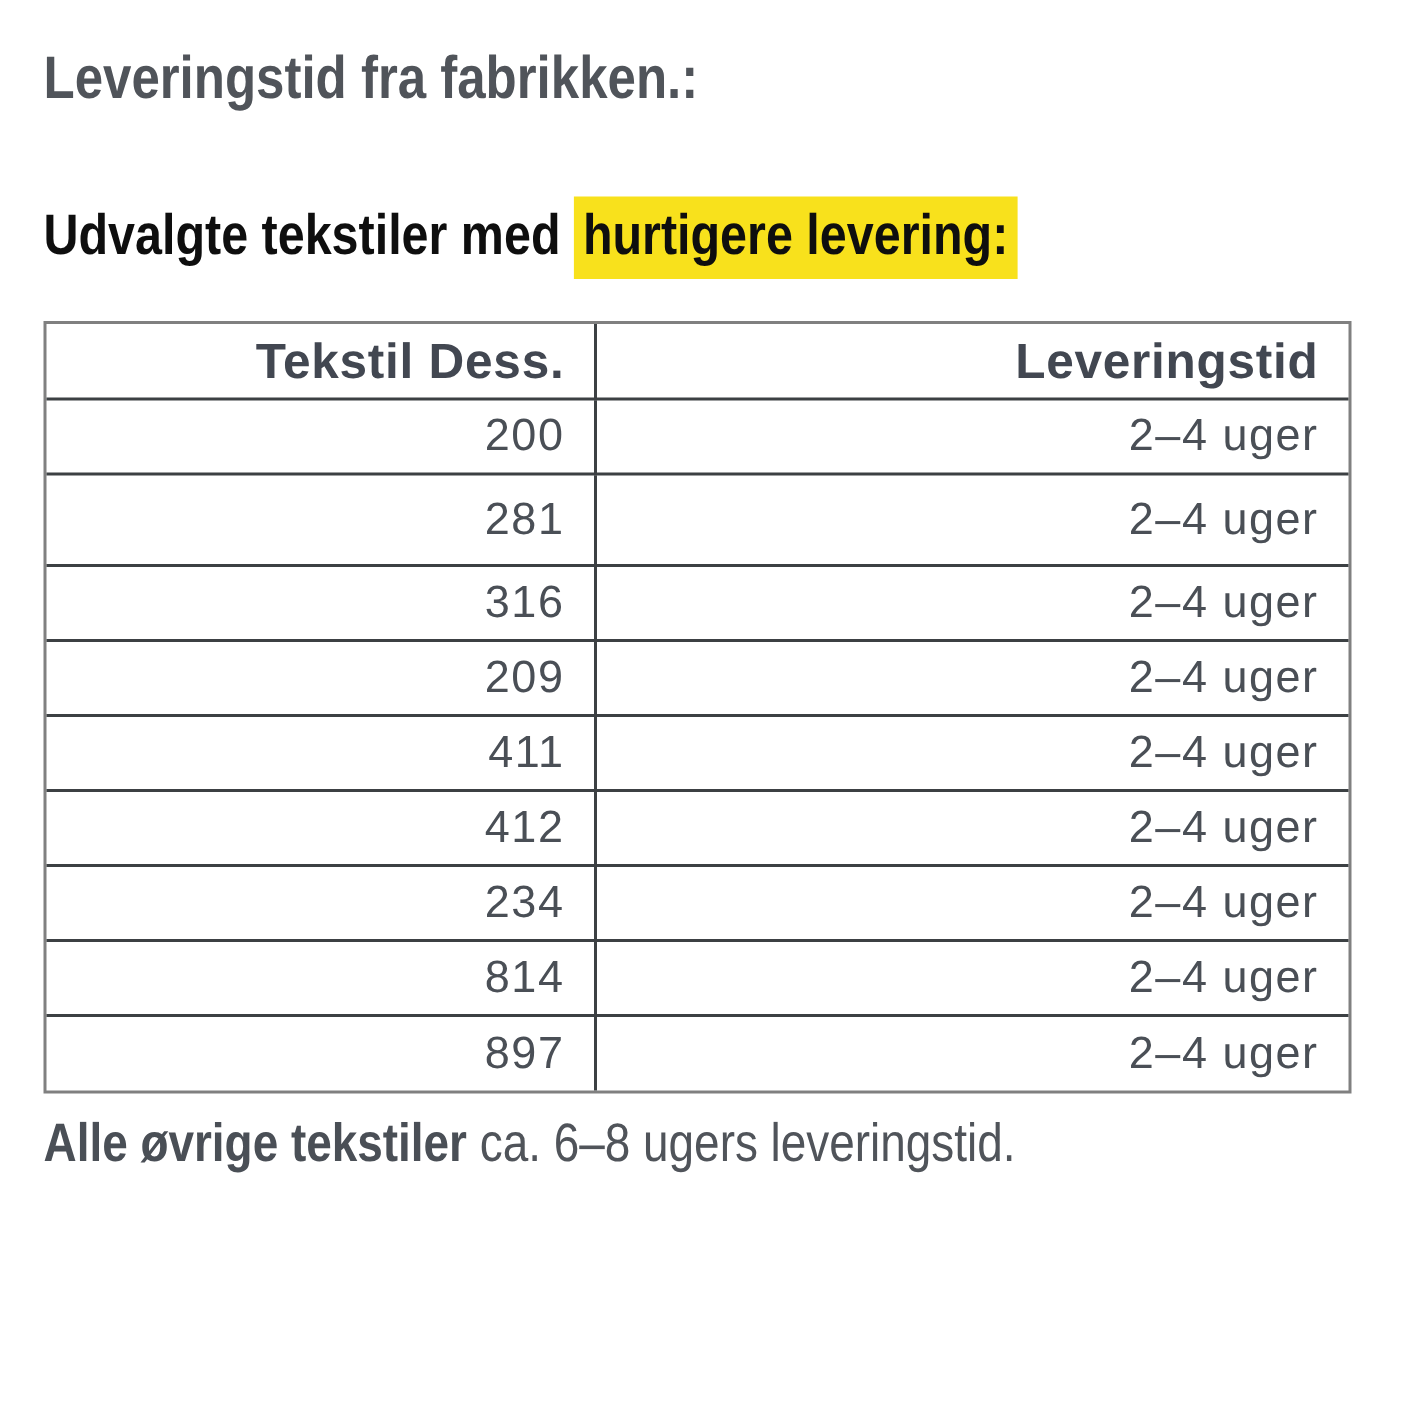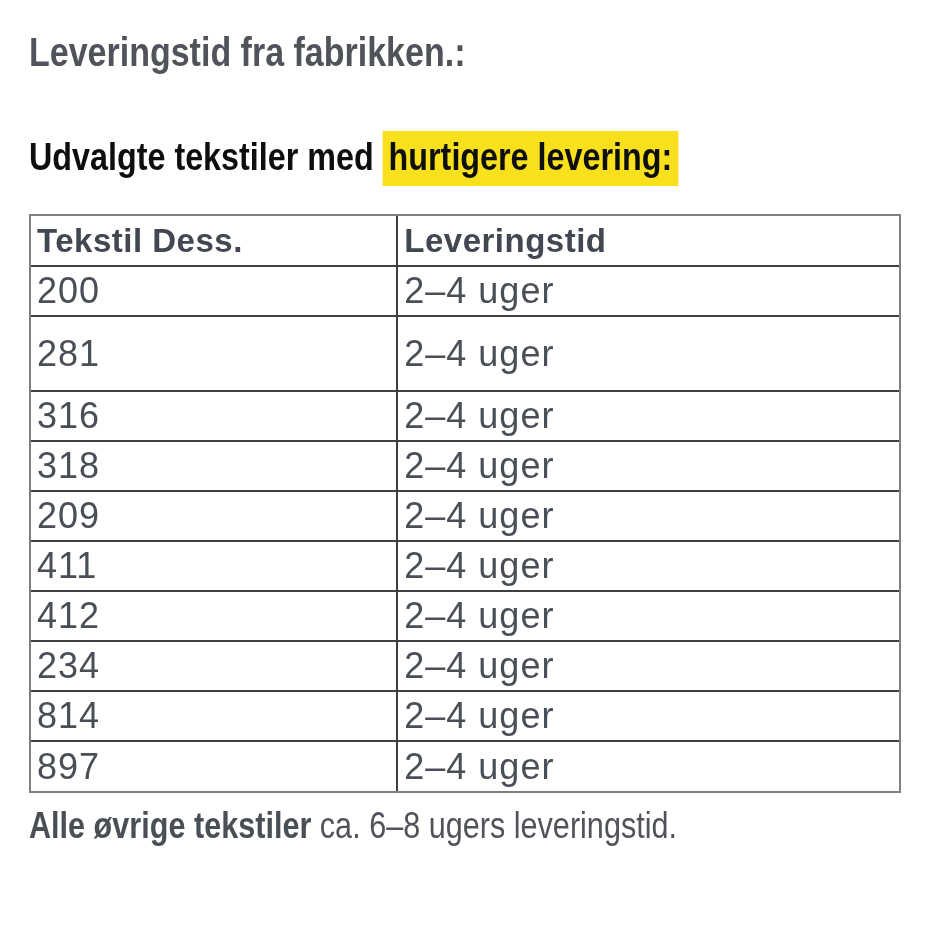--- a/index.html
+++ b/index.html
@@ -52,44 +52,44 @@
     width:872px;
     border:2px solid var(--outer-border);
     background:#ffffff;
   }
   table{
     width:100%;
     border-collapse:collapse;
     table-layout:fixed;
   }
   th,td{
-    text-align:left;
+    text-align:right;
     vertical-align:middle;
     height:50px;
     border-bottom:2px solid var(--inner-border);
-    padding:0 6px;
+    padding:0 20px;
     overflow:hidden;
   }
   th:first-child,td:first-child{
     border-right:2px solid var(--inner-border);
     width:42.2%;
   }
   th{
     font-size:33px;
     font-weight:700;
     color:var(--table-header-text);
     letter-spacing:0.5px;
   }
   td{
-    font-size:36px;
+    font-size:30px;
     font-weight:400;
     color:var(--table-text);
     letter-spacing:1px;
   }
-  tbody tr:nth-child(2) td{ height:75px;margin-left:18px; }
+  tbody tr:nth-child(2) td{ height:61px;margin-left:18px; }
   tbody tr:last-child td{ border-bottom:none; }
   p.footer-note{
     margin:12px 0 0 0;
     font-size:36px;
     line-height:42px;
     color:var(--heading-text);
     white-space:nowrap;
   }
   p.footer-note strong{
     font-weight:700;
@@ -120,24 +120,20 @@
           </tr>
           <tr>
             <td>281</td>
             <td>2–4 uger</td>
           </tr>
           <tr>
             <td>316</td>
             <td>2–4 uger</td>
           </tr>
           <tr>
-            <td>318</td>
-            <td>2–4 uger</td>
-          </tr>
-          <tr>
             <td>209</td>
             <td>2–4 uger</td>
           </tr>
           <tr>
             <td>411</td>
             <td>2–4 uger</td>
           </tr>
           <tr>
             <td>412</td>
             <td>2–4 uger</td>

